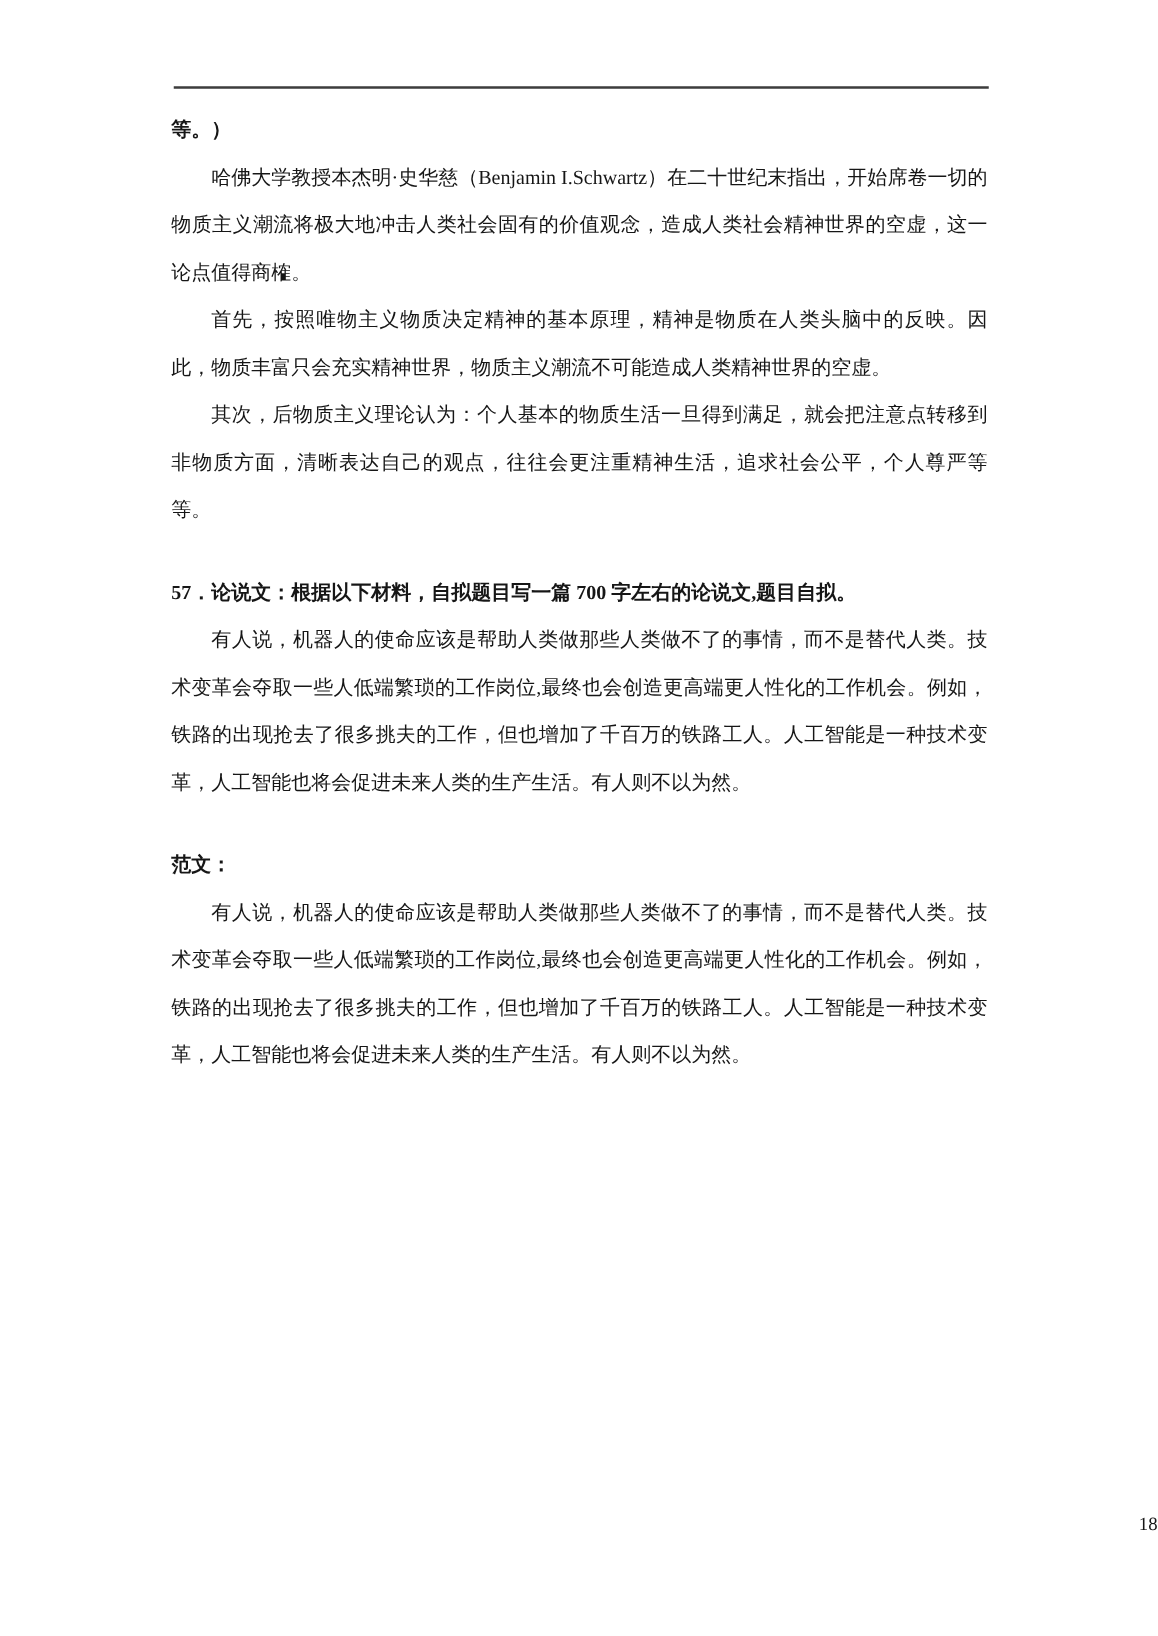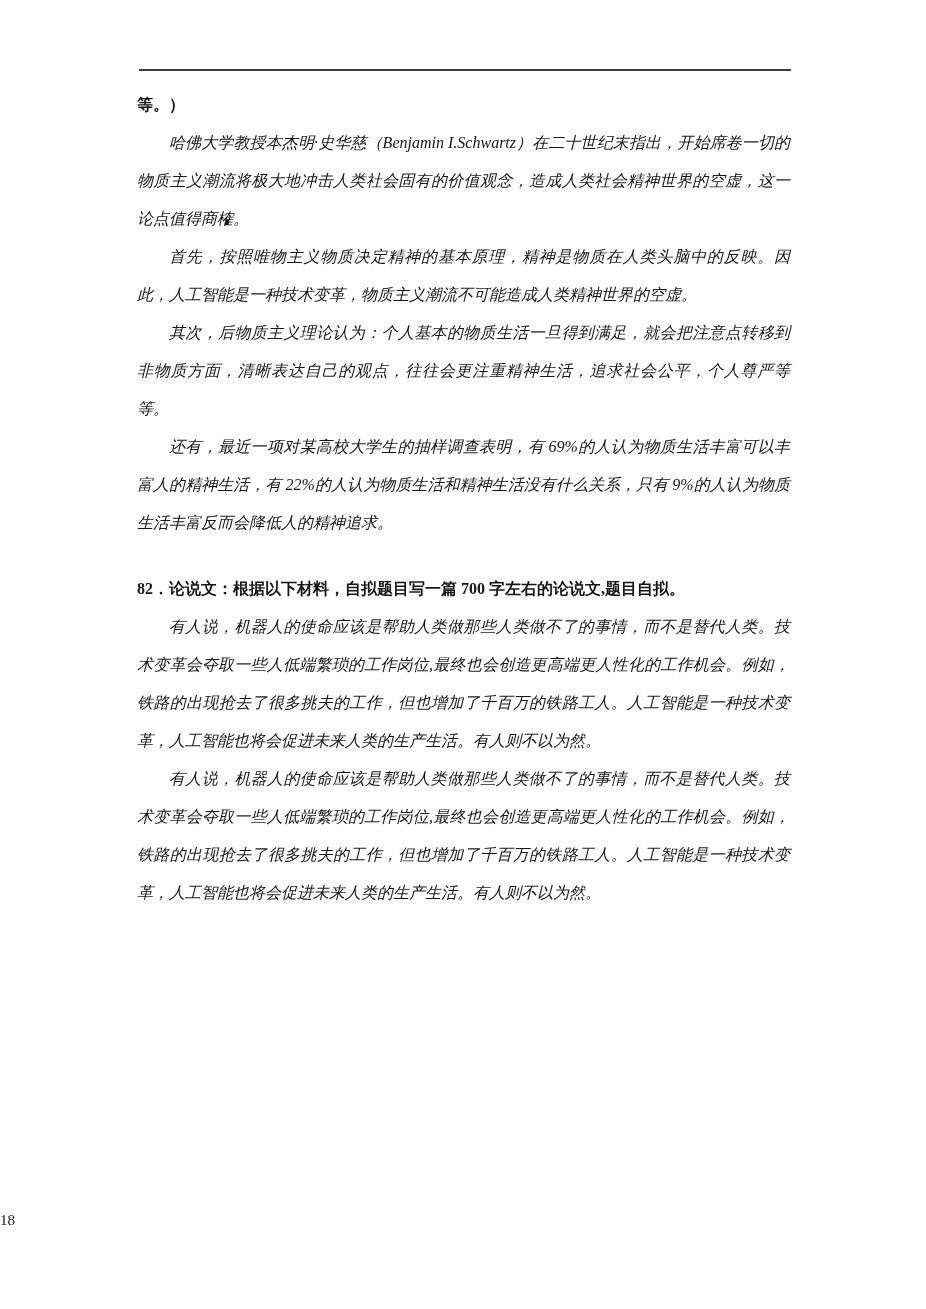--- a/index.html
+++ b/index.html
@@ -31,66 +31,65 @@
     width: 653px;
     font-size: 16px;
     line-height: 38px;
     text-align: justify;
   }
   .content p {
     margin: 0;
   }
   .para {
     text-indent: 2em;
-    font-style: italic;
   }
   .noindent {
     text-indent: 0;
   }
   .bold {
     font-weight: bold;
   }
   .gap-before {
     margin-top: 28px !important;
   }
   .page-number {
     position: absolute;
     left: 0;
     top: 1206px;
     width: 926px;
-    text-align: left;
+    text-align: right;
     font-size: 15px;
     line-height: 28px;
     color: #161616;
   }
 </style>
 </head>
 <body>
 
 <div class="page">
 
   <div class="header-rule"></div>
 
   <div class="content">
 
     <p class="noindent bold">等。）</p>
 
     <p class="para">哈佛大学教授本杰明·史华慈（Benjamin I.Schwartz）在二十世纪末指出，开始席卷一切的物质主义潮流将极大地冲击人类社会固有的价值观念，造成人类社会精神世界的空虚，这一论点值得商榷。</p>
 
-    <p class="para">首先，按照唯物主义物质决定精神的基本原理，精神是物质在人类头脑中的反映。因此，人工智能是一种技术变革，物质主义潮流不可能造成人类精神世界的空虚。</p>
+    <p class="para">首先，按照唯物主义物质决定精神的基本原理，精神是物质在人类头脑中的反映。因此，物质丰富只会充实精神世界，物质主义潮流不可能造成人类精神世界的空虚。</p>
 
     <p class="para">其次，后物质主义理论认为：个人基本的物质生活一旦得到满足，就会把注意点转移到非物质方面，清晰表达自己的观点，往往会更注重精神生活，追求社会公平，个人尊严等等。</p>
 
-    <p class="para">还有，最近一项对某高校大学生的抽样调查表明，有 69%的人认为物质生活丰富可以丰富人的精神生活，有 22%的人认为物质生活和精神生活没有什么关系，只有 9%的人认为物质生活丰富反而会降低人的精神追求。</p>
 
 
-    <p class="noindent bold gap-before">82．论说文：根据以下材料，自拟题目写一篇 700 字左右的论说文,题目自拟。</p>
+    <p class="noindent bold gap-before">57．论说文：根据以下材料，自拟题目写一篇 700 字左右的论说文,题目自拟。</p>
 
     <p class="para">有人说，机器人的使命应该是帮助人类做那些人类做不了的事情，而不是替代人类。技术变革会夺取一些人低端繁琐的工作岗位,最终也会创造更高端更人性化的工作机会。例如，铁路的出现抢去了很多挑夫的工作，但也增加了千百万的铁路工人。人工智能是一种技术变革，人工智能也将会促进未来人类的生产生活。有人则不以为然。</p>
 
+    <p class="noindent bold gap-before">范文：</p>
 
     <p class="para">有人说，机器人的使命应该是帮助人类做那些人类做不了的事情，而不是替代人类。技术变革会夺取一些人低端繁琐的工作岗位,最终也会创造更高端更人性化的工作机会。例如，铁路的出现抢去了很多挑夫的工作，但也增加了千百万的铁路工人。人工智能是一种技术变革，人工智能也将会促进未来人类的生产生活。有人则不以为然。</p>
 
 
 
   </div>
 
   <div class="page-number">18</div>
 
 </div>

